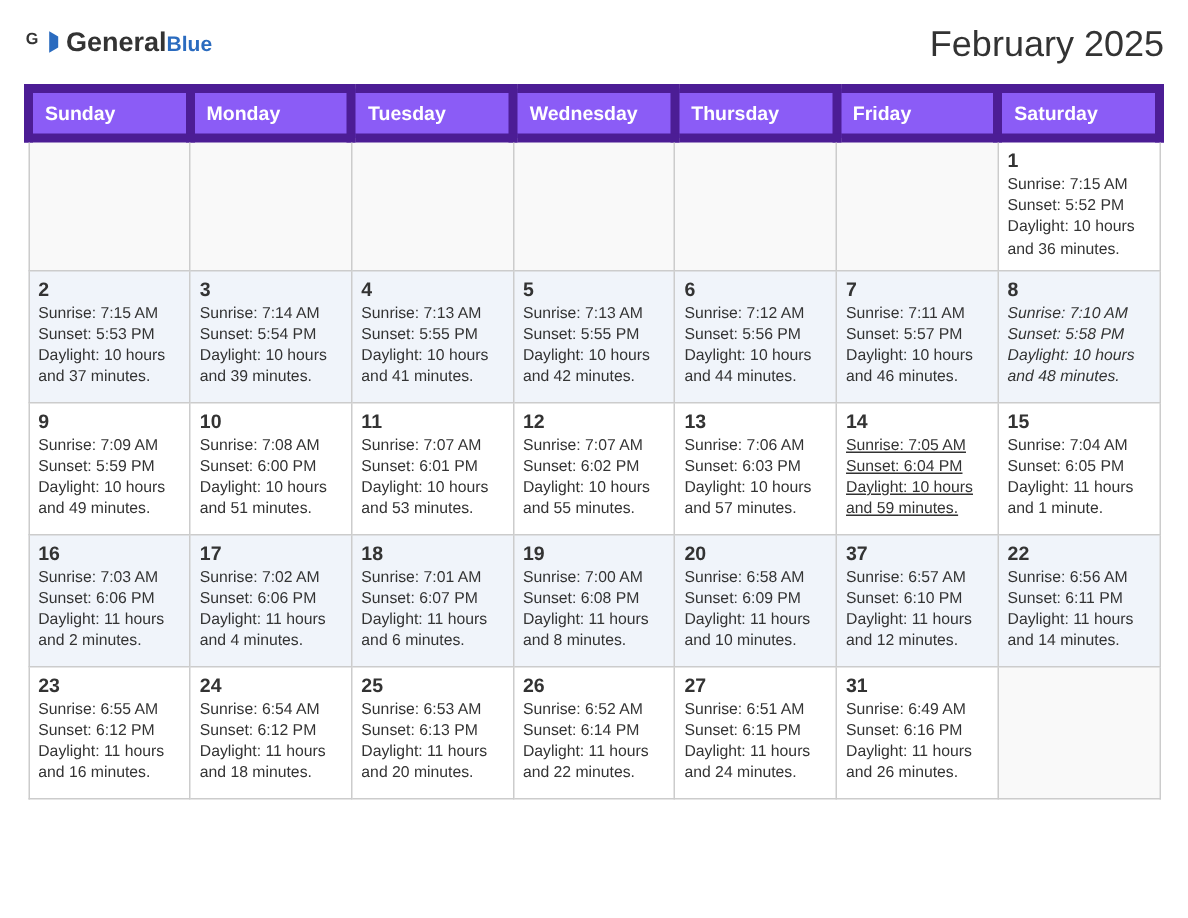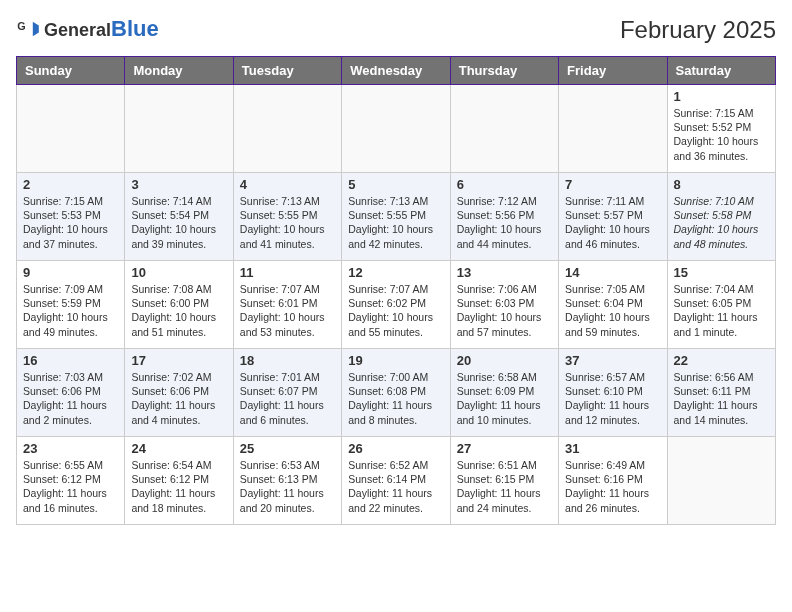--- a/index.html
+++ b/index.html
@@ -36,27 +36,27 @@
     .location {
       font-size: 14px;
       color: #555;
     }
     .calendar {
       width: 100%;
       border-collapse: collapse;
       border: 1px solid #ccc;
     }
     .calendar th {
-      background-color: #737373;
+      background-color: #8b5cf6;
       color: #fff;
       text-align: left;
       padding: 6px 8px;
       font-size: 13px;
       font-weight: bold;
-      border: 1px solid #4c1d95;
+      border: 6px solid #4c1d95;
     }
     .calendar td {
       vertical-align: top;
       padding: 4px 6px;
       border: 1px solid #ccc;
       width: calc(100% / 7);
       height: 88px;
       font-size: 11px;
       color: #333;
       background: #fff;
@@ -82,21 +82,21 @@
 </head>
 <body>
 
 <div class="header">
   <div class="logo">
     <svg class="logo-icon" viewBox="0 0 40 40" xmlns="http://www.w3.org/2000/svg">
       <text x="2" y="22" font-size="18" font-weight="bold" fill="#333">G</text>
       <polygon points="28,8 38,14 38,26 28,32" fill="#2a6bbf"></polygon>
     </svg>
     <div>
-      <span style="font-size:18px;font-weight:bold;color:#333;">General</span><span style="font-size:22px;font-weight:bold;color:#2a6bbf;">Blue</span>
+      <span style="font-size:18px;font-weight:bold;color:#333;">General</span><span style="font-size:14px;font-weight:bold;color:#2a6bbf;">Blue</span>
     </div>
   </div>
   <div class="title-block">
     <div class="month-year">February 2025</div>
   </div>
 </div>
 
 <table class="calendar">
   <thead>
     <tr>
@@ -207,21 +207,21 @@
         </td>
         <td>
           <span class="day-num">13</span>
           <div class="day-info" style="white-space: pre-line;">Sunrise: 7:06 AM
 Sunset: 6:03 PM
 Daylight: 10 hours
 and 57 minutes.</div>
         </td>
         <td>
           <span class="day-num">14</span>
-          <div class="day-info" style="white-space: pre-line;">Sunrise: 7:05 AM
+          <div class="day-info" style="white-space: pre-line; text-decoration: underline;">Sunrise: 7:05 AM
 Sunset: 6:04 PM
 Daylight: 10 hours
 and 59 minutes.</div>
         </td>
         <td>
           <span class="day-num">15</span>
           <div class="day-info" style="white-space: pre-line;">Sunrise: 7:04 AM
 Sunset: 6:05 PM
 Daylight: 11 hours
 and 1 minute.</div>

